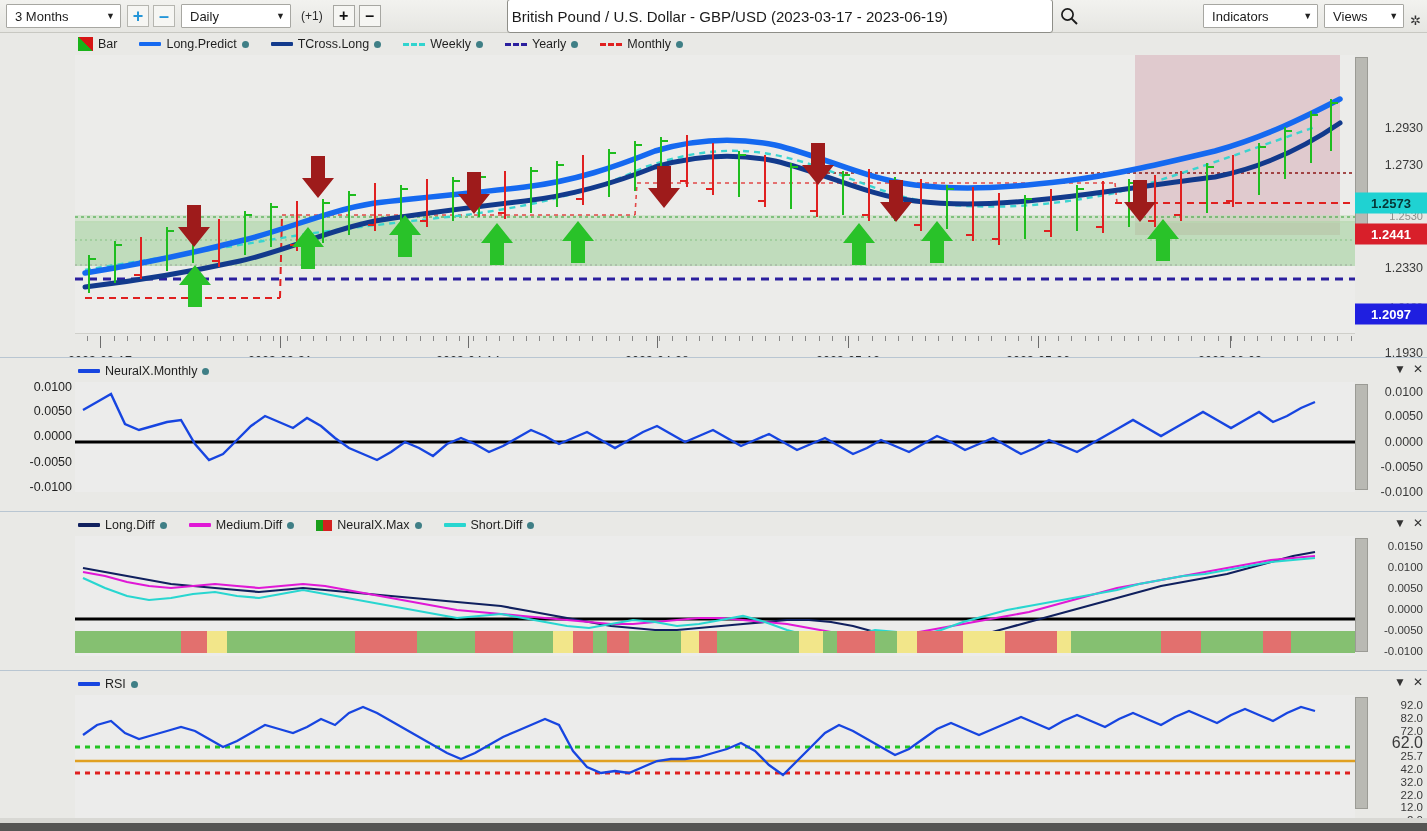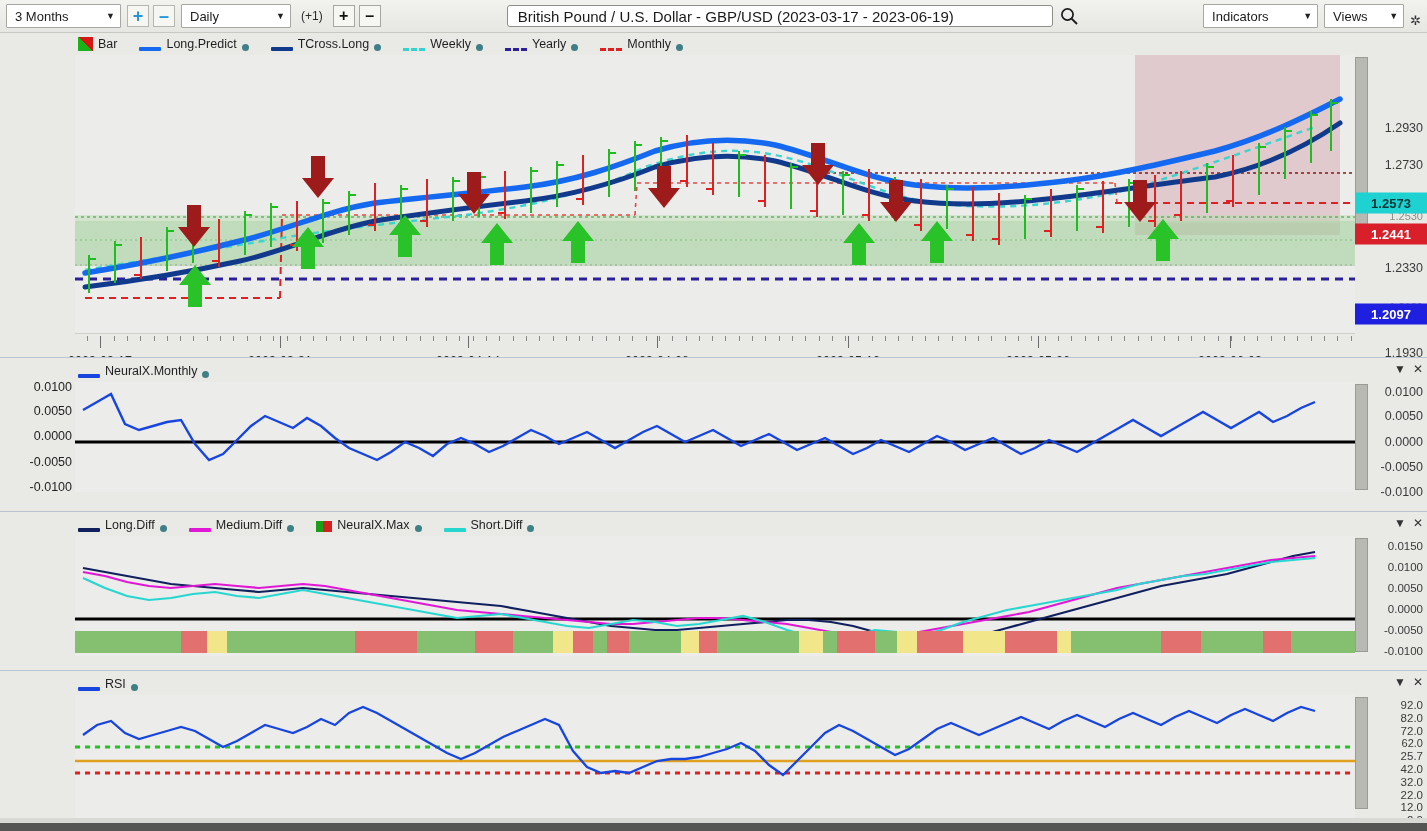--- a/index.html
+++ b/index.html
@@ -28,22 +28,22 @@
     width:22px; height:22px; border:1px solid #a7a7a2; background:#f6f6f3;
     display:flex; align-items:center; justify-content:center; cursor:pointer;
     font-size:15px; font-weight:bold; line-height:1;
   }
   .sqbtn.blue{ color:#2596d8; font-size:18px; border-color:#b6b6b0;}
   .sqbtn.dark{ color:#111; font-size:16px; }
   .plusminus{ display:flex; gap:4px; }
   #plusone{ font-size:12px; color:#2b2b2b; padding:0 4px; }
   #symbolwrap{ margin-left:120px; display:flex; align-items:center; gap:6px;}
   #symbol{
-    width:546px; height:22px; background:#fff; border:1px solid #8e8e88;
-    border-radius:3px; font-size:15px; color:#1a1a1a; padding:0 10px;
+    width:546px; height:34px; background:#fff; border:1px solid #8e8e88;
+    border-radius:3px; font-size:15px; color:#1a1a1a; padding:0 4px;
     display:flex; align-items:center;
   }
   #searchicon{ cursor:pointer; }
   #right-tools{ margin-left:auto; display:flex; align-items:flex-end; gap:6px; }
   #star{ font-size:13px; color:#333; }
 
   
   .panel{ position:absolute; left:0; background:#e9e9e6;
           border-top:1px solid #b9c6d2; }
   #panel-main  { top:33px;  height:320px; width:1427px; border-top:none;}
@@ -52,21 +52,21 @@
   #panel-rsi   { top:670px; height:161px; width:1427px; }
 
   .plot{ position:absolute; left:75px; top:0; background:#ececeb; }
   #plot-main{ top:22px; width:1280px; height:278px; background:#ececea;}
   #plot-nx  { top:24px; width:1280px; height:110px; }
   #plot-diff{ top:24px; width:1280px; height:120px; }
   #plot-rsi { top:24px; width:1280px; height:130px; }
 
   .legend{ position:absolute; left:78px; top:4px; display:flex; align-items:center;
            gap:22px; font-size:12.5px; color:#1f1f1f; z-index:6;}
-  .lg{ display:flex; align-items:flex-end; gap:5px; cursor:pointer; }
+  .lg{ display:flex; align-items:center; gap:5px; cursor:pointer; }
   .swatch{ width:22px; height:4px; display:inline-block; border-radius:1px;}
   .sw-dash{ width:22px; height:0; border-top:3px dashed; }
   .dot{ width:7px; height:7px; border-radius:50%; background:#3f7f86; display:inline-block;}
   .barsw{ width:15px; height:14px; background:linear-gradient(45deg,#19b319 49%,#d61515 51%);}
   .nxsw{ width:16px; height:11px; background:linear-gradient(90deg,#1a9e1a 45%,#d42020 45%);}
 
   
   .axis{ position:absolute; right:0; width:72px; text-align:right;
          font-size:12.5px; color:#3a3a3a; }
   #axis-main{ top:55px; height:300px; }
@@ -749,21 +749,21 @@
                 1128,22 1142,28 1156,20 1170,14 1184,20 1198,26 1212,18 1226,12 1240,16"></polyline>
     </svg>
   </div>
 
   <div class="vthumb" style="top:26px; right:59px; height:112px;"></div>
 
   <div class="axis" id="axis-rsi" style="top:22px; height:135px;">
       <span class="ax-simple" style="top: 12px; font-size: 11.5px;">92.0</span>
       <span class="ax-simple" style="top: 24.8px; font-size: 11.5px;">82.0</span>
       <span class="ax-simple" style="top: 37.6px; font-size: 11.5px;">72.0</span>
-      <span class="ax-simple" style="top: 50.4px; font-size: 11px;">62.0</span>
+      <span class="ax-simple" style="top: 50.4px; font-size: 16px;">62.0</span>
       <span class="ax-simple" style="top: 63.2px; font-size: 11.5px;">25.7</span>
       <span class="ax-simple" style="top: 76px; font-size: 11.5px;">42.0</span>
       <span class="ax-simple" style="top: 88.8px; font-size: 11.5px;">32.0</span>
       <span class="ax-simple" style="top: 101.6px; font-size: 11.5px;">22.0</span>
       <span class="ax-simple" style="top: 114.4px; font-size: 11.5px;">12.0</span>
       <span class="ax-simple" style="top: 127.2px; font-size: 11.5px;">2.0</span>
     </div>
 
   <div class="hscroll"></div>
 </div>

